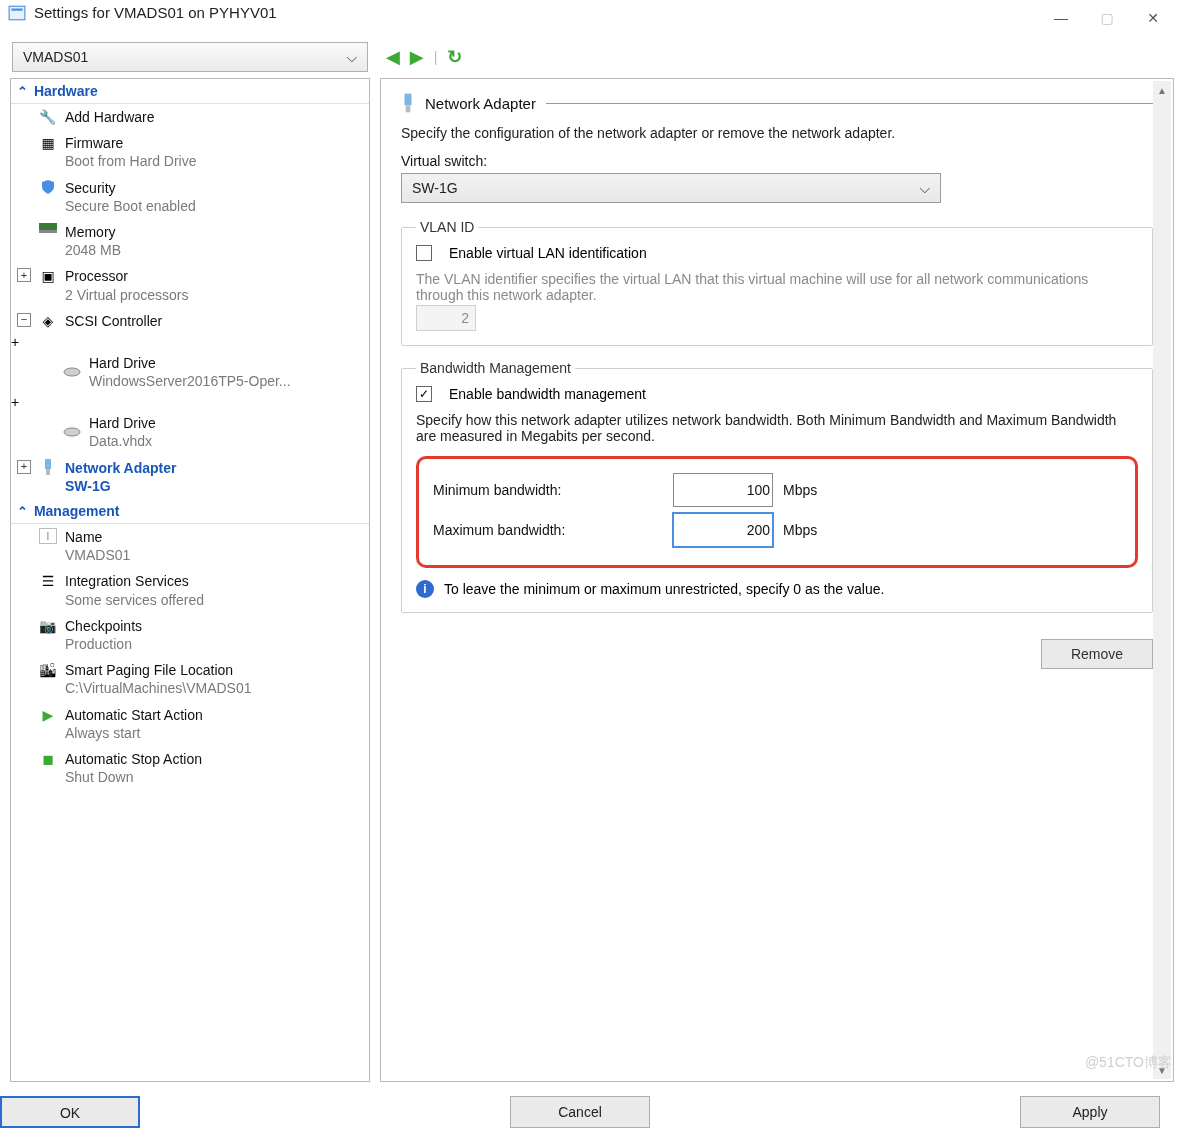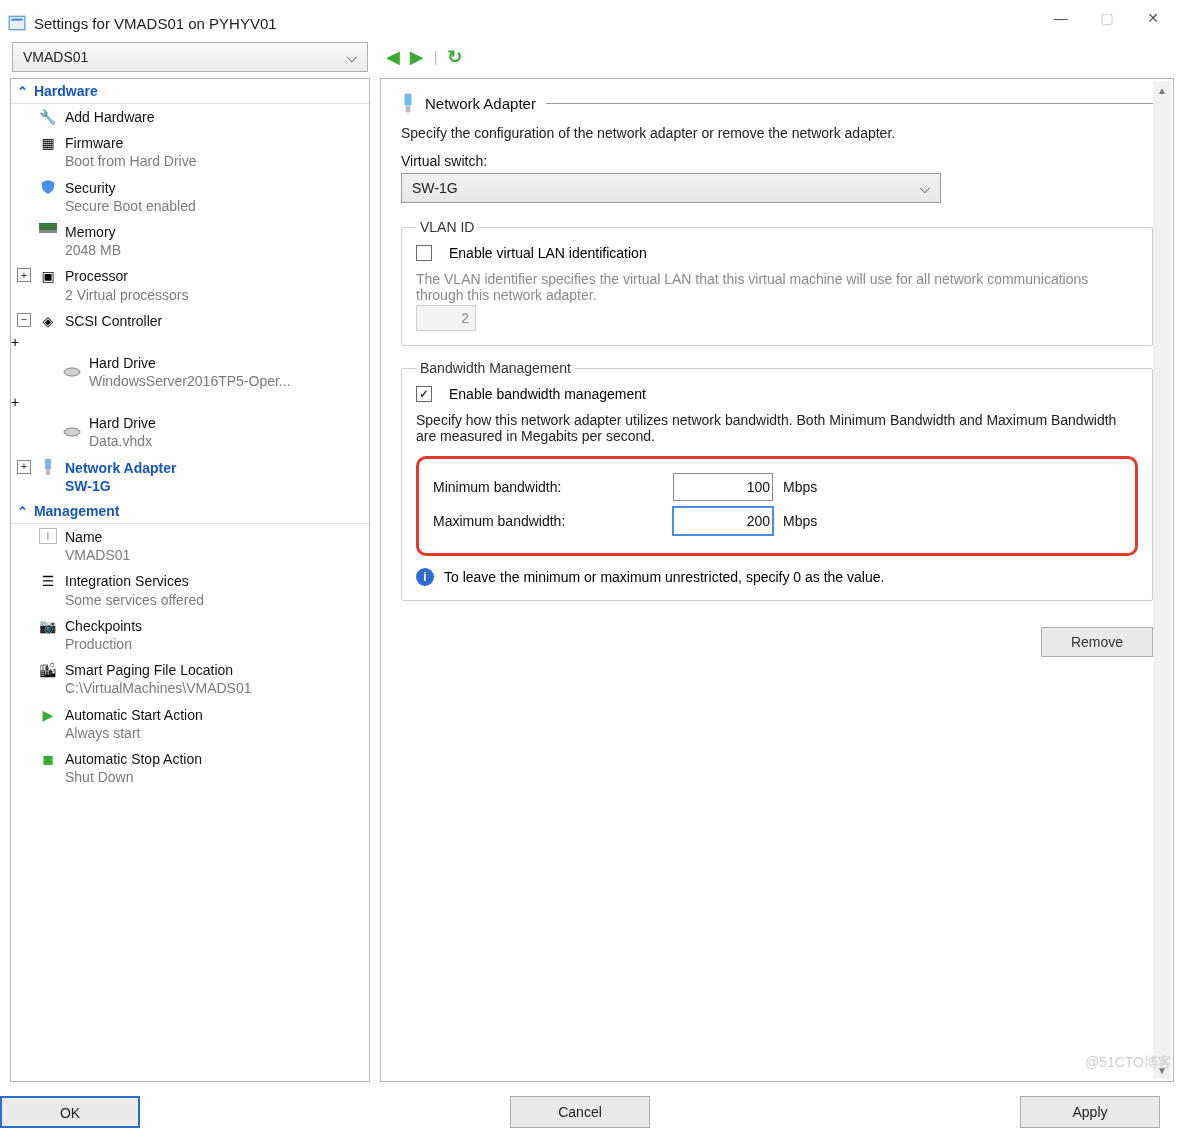--- a/index.html
+++ b/index.html
@@ -1,18 +1,18 @@
 <!DOCTYPE html>
 <html><head>
 <meta charset="utf-8">
 <style>
   * { box-sizing: border-box; font-family: "Segoe UI", Tahoma, sans-serif; font-size: 14px; }
   body { margin: 0; background: #fff; }
   .window { width: 1184px; height: 1142px; background: #fff; display: flex; flex-direction: column; }
-  .titlebar { display: flex; align-items: flex-end; padding: 4px 8px; height: 36px; }
+  .titlebar { display: flex; align-items: flex-start; padding: 4px 8px; height: 36px; }
   .titlebar .t-icon { width: 18px; height: 18px; margin-right: 8px; }
   .titlebar .title { flex: 1; color: #222; font-size: 15px; }
   .winbtn { width: 46px; height: 28px; display: flex; align-items: center; justify-content: center; color: #555; }
   .toolbar-row { display: flex; align-items: center; padding: 6px 14px 6px 12px; gap: 18px; }
   .vm-select { flex: 0 0 356px; height: 30px; border: 1px solid #b0b0b0; background: linear-gradient(#fafafa,#eaeaea); display: flex; align-items: center; padding: 0 10px; justify-content: space-between; color: #222; }
   .vm-select .chev { color: #555; }
   .navbtns { display: flex; align-items: center; gap: 10px; }
   .main { flex: 1; display: flex; padding: 0 10px 4px 10px; gap: 10px; overflow: hidden; }
   .tree { width: 360px; border: 1px solid #b8b8b8; background: #fff; overflow-y: auto; }
   .tree-header { display: flex; align-items: center; gap: 6px; padding: 4px 6px; color: #1a56b9; font-weight: 700; border-bottom: 1px solid #e0e0e0; }
@@ -32,21 +32,21 @@
   .label { color: #111; margin-bottom: 4px; }
   .combo { width: 540px; height: 30px; border: 1px solid #9c9c9c; background: linear-gradient(#f2f2f2,#e8e8e8); display: flex; align-items: center; justify-content: space-between; padding: 0 10px; color: #222; margin-bottom: 16px; }
   fieldset { border: 1px solid #cfcfcf; border-radius: 2px; padding: 10px 14px 14px 14px; margin: 0 0 14px 0; }
   legend { color: #333; padding: 0 4px; }
   .checkbox-row { display: flex; align-items: flex-start; gap: 17px; margin-bottom: 10px; }
   .cb { width: 16px; height: 16px; border: 1px solid #666; display: flex; align-items: center; justify-content: center; font-size: 12px; background: #fff; }
   .hint { color: #8a8a8a; margin-bottom: 2px; }
   .num-input { width: 60px; height: 26px; border: 1px solid #cfcfcf; background: #f4f4f4; text-align: right; padding-right: 6px; color: #8a8a8a; }
   .bw-row { display: flex; align-items: center; gap: 10px; margin: 6px 0; }
   .bw-row .lbl { width: 230px; color: #111; }
-  .bw-input { width: 100px; height: 28px; border: 1px solid #8a8a8a; background: #fff; text-align: right; color: #111; }
+  .bw-input { width: 100px; height: 34px; border: 1px solid #8a8a8a; background: #fff; text-align: right; color: #111; }
   .bw-input.focus { border: 1px solid #4a90e2; outline: 1px solid #4a90e2; }
   .unit { color: #111; }
   .info-row { display: flex; align-items: center; gap: 10px; margin-top: 12px; }
   .info-ic { width: 18px; height: 18px; border-radius: 50%; background: #2d6bd1; color: #fff; display: flex; align-items: center; justify-content: center; font-weight: bold; font-size: 12px; }
   .btn-remove { float: right; margin-top: 12px; width: 112px; height: 30px; border: 1px solid #aeaeae; background: #eaeaea; color: #333; text-align: center; line-height: 28px; }
   .scrollbar-v { position: absolute; right: 2px; top: 2px; bottom: 2px; width: 18px; background: #f0f0f0; display: flex; flex-direction: column; align-items: center; justify-content: space-between; }
   .sbtn { width: 18px; height: 18px; display: flex; align-items: center; justify-content: center; color: #777; font-size: 10px; }
   .footer { display: flex; justify-content: space-between; gap: 18px; padding: 10px 24px 14px 0; }
   .btn { width: 140px; height: 32px; border: 1px solid #adadad; background: #eaeaea; color: #222; text-align: center; line-height: 30px; }
   .btn.primary { border: 2px solid #2d6bd1; }

